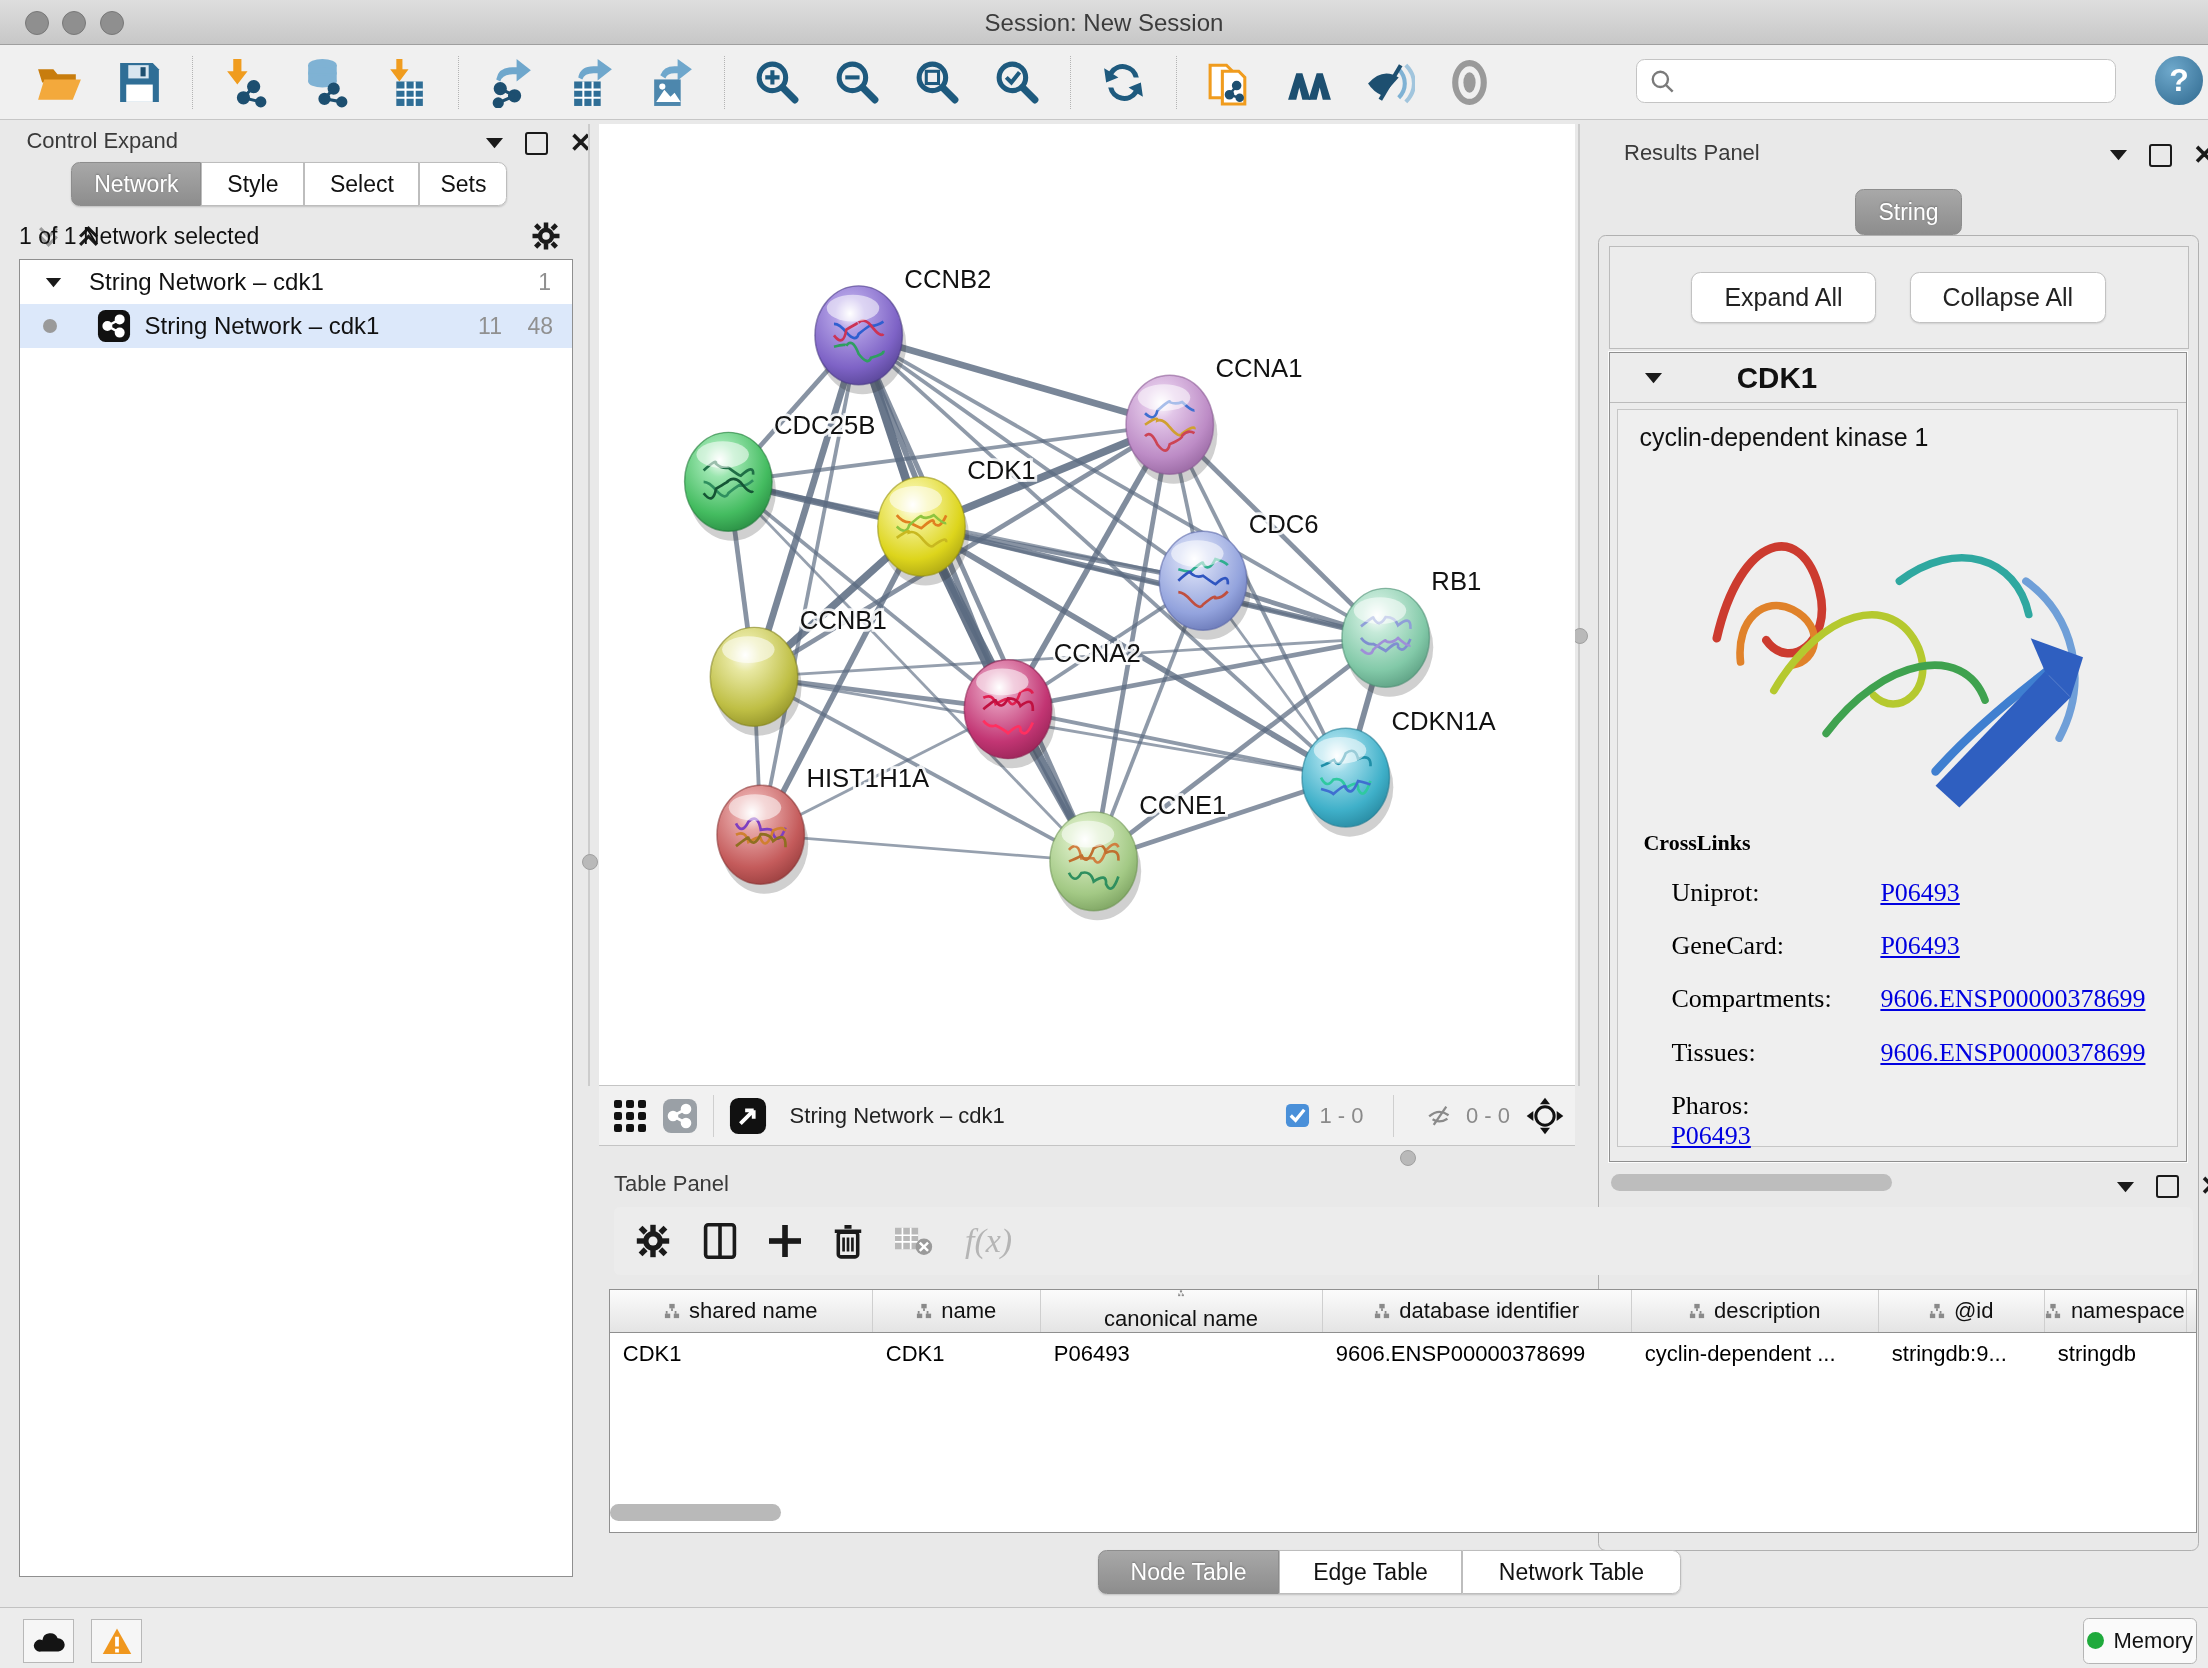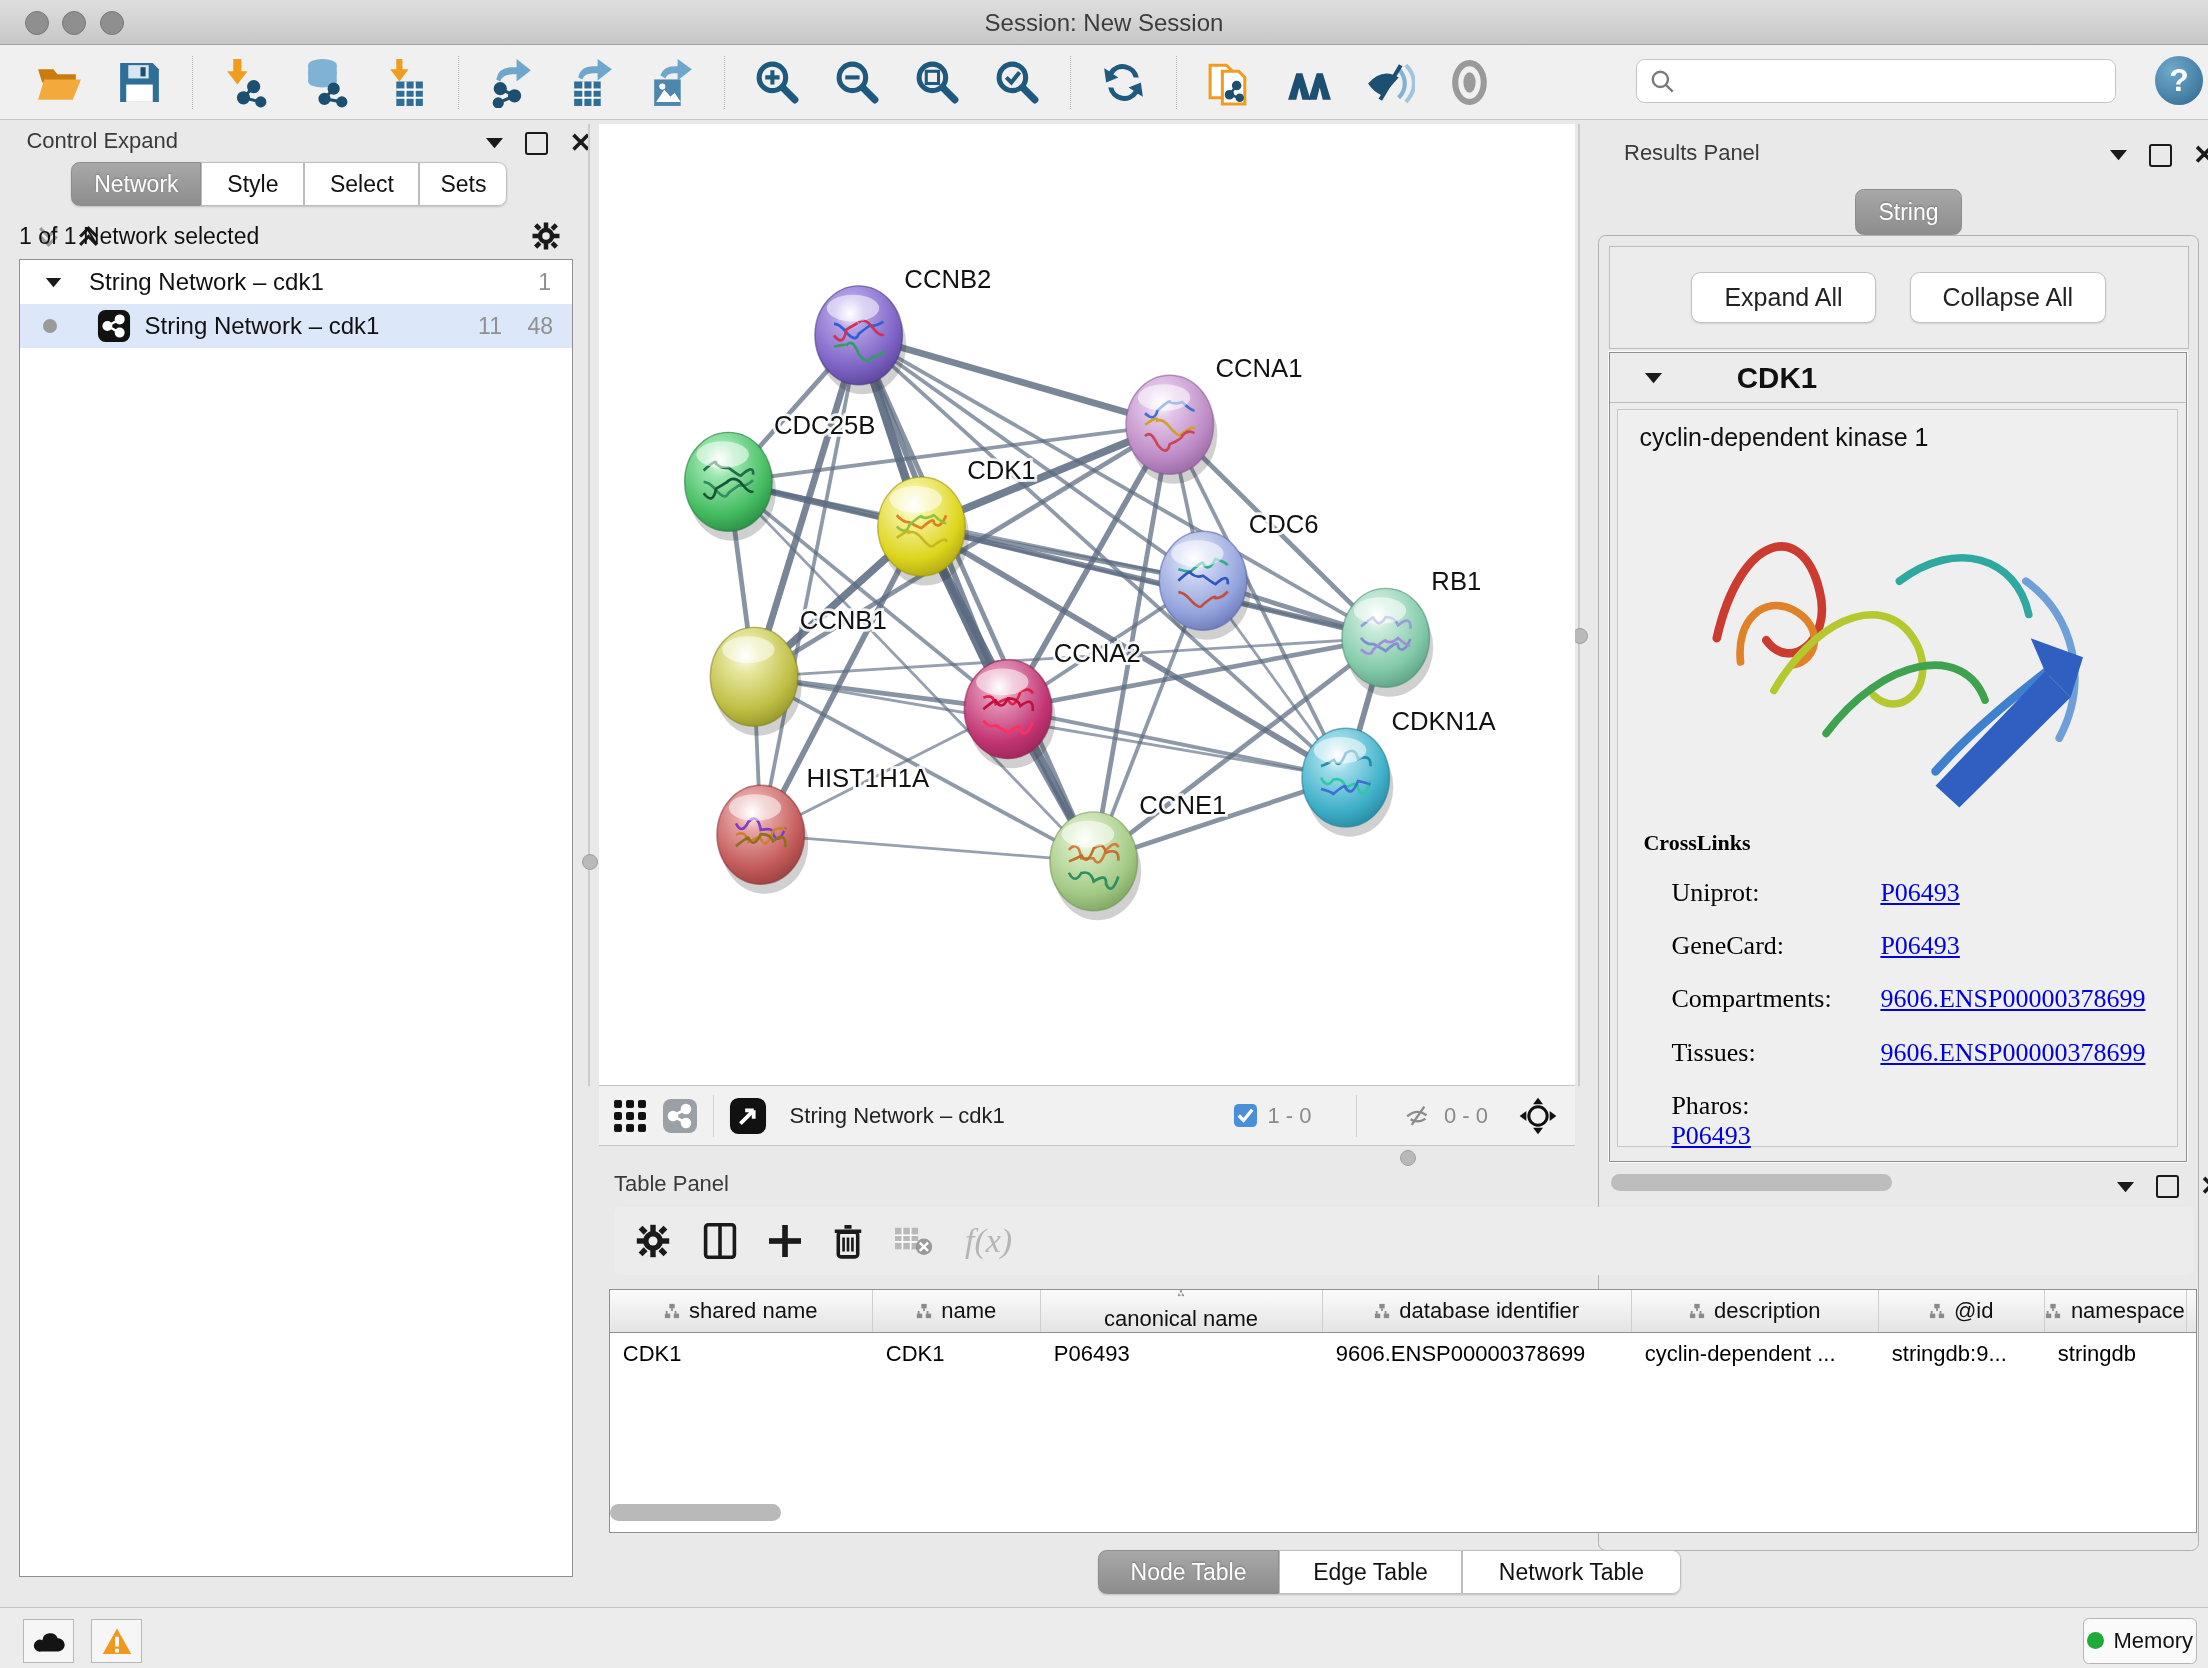--- a/index.html
+++ b/index.html
@@ -594,21 +594,21 @@
         <circle cx="11" cy="18" r="4"></circle>
         <path d="M11 18l13-7m-13 7 13 7"></path>
       </g>
     </svg>
   <span class="vsep"></span>
   <svg width="38" height="38" viewBox="0 0 40 40">
       <rect x="1" y="1" width="38" height="38" rx="9" fill="#111"></rect>
       <path d="M12 28 26 14M26 14h-9M26 14v9" stroke="#fff" stroke-width="4" fill="none"></path>
     </svg>
   <span class="vtitle" style="margin-left:23px">String Network – cdk1</span>
-  <div style="position:absolute;right:17px;display:flex;align-items:center;gap:30px">
+  <div style="position:absolute;right:10px;display:flex;align-items:center;gap:15px">
     <span class="indic">
       <svg width="25" height="25" viewBox="0 0 26 26">
           <rect x="1" y="1" width="24" height="24" rx="5" fill="#4a90d9"></rect>
           <path d="M6 13l5 5 9-11" fill="none" stroke="#fff" stroke-width="3.4"></path>
         </svg>
       <span>1 - 0</span>
     </span>
     <span class="vsep"></span>
     <span class="indic">
       <svg width="32" height="28.5" viewBox="0 0 50 50">

